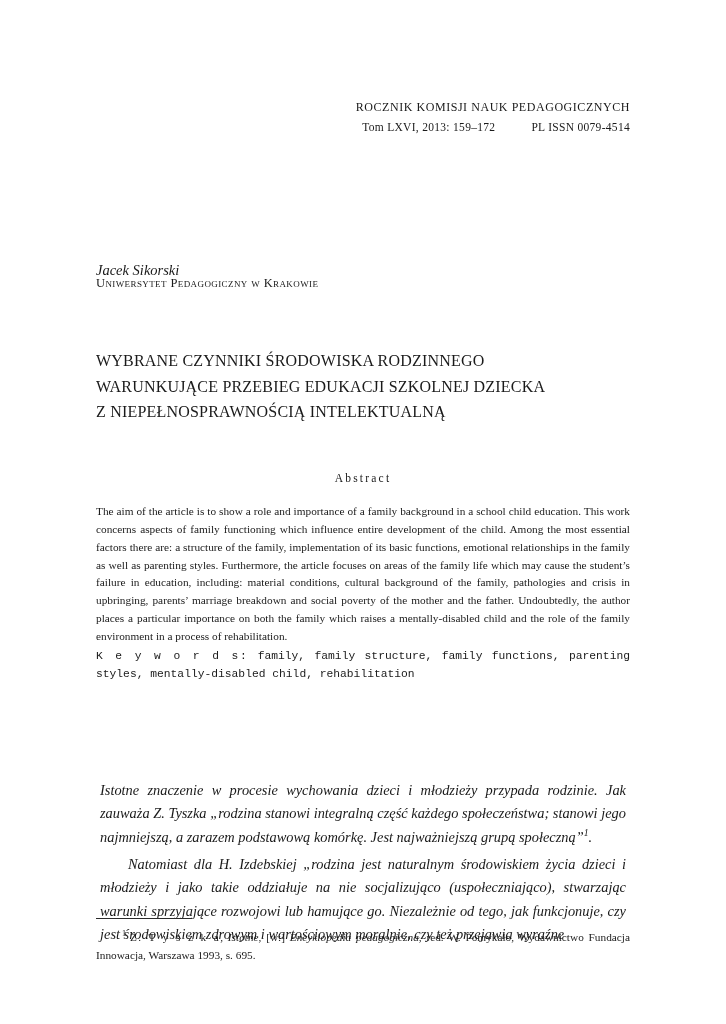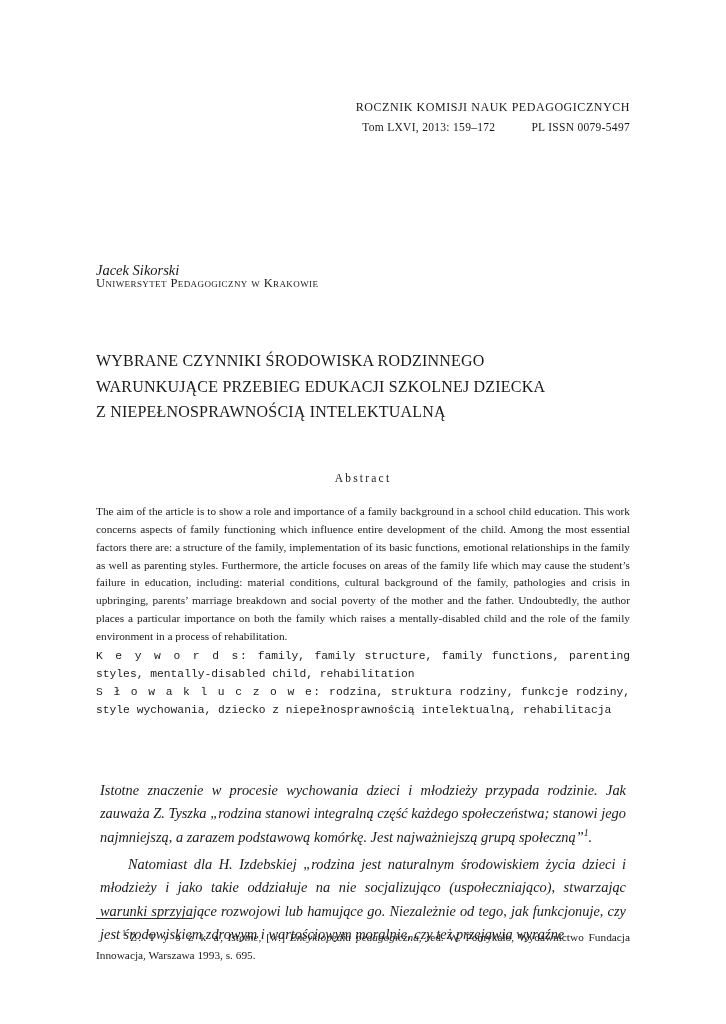--- a/index.html
+++ b/index.html
@@ -154,43 +154,40 @@
   .it { font-style: italic; }
 </style>
 </head>
 <body>
 
 <div class="page">
 
   <div class="header-block">
     <div class="header-line1">ROCZNIK KOMISJI NAUK PEDAGOGICZNYCH</div>
     <div class="header-line2">
-      <span>Tom LXVI, 2013: 159–172</span><span class="issn">PL ISSN 0079-5497</span>
+      <span>Tom LXVI, 2013: 159–172</span><span class="issn">PL ISSN 0079-4514</span>
     </div>
   </div>
 
   <div class="author">Jacek Sikorski</div>
   <div class="affiliation">Uniwersytet Pedagogiczny w Krakowie</div>
 
   <div class="title">
     <div>WYBRANE CZYNNIKI ŚRODOWISKA RODZINNEGO</div>
     <div>WARUNKUJĄCE PRZEBIEG EDUKACJI SZKOLNEJ DZIECKA</div>
     <div>Z NIEPEŁNOSPRAWNOŚCIĄ INTELEKTUALNĄ</div>
   </div>
 
   <div class="abstract-label">Abstract</div>
   <div class="abstract-body">The aim of the article is to show a role and importance of a family background in a school child education. This work concerns aspects of family functioning which influence entire development of the child. Among the most essential factors there are: a structure of the family, implementation of its basic functions, emotional relationships in the family as well as parenting styles. Furthermore, the article focuses on areas of the family life which may cause the student’s failure in education, including: material conditions, cultural background of the family, pathologies and crisis in upbringing, parents’ marriage breakdown and social poverty of the mother and the father. Undoubtedly, the author places a particular importance on both the family which raises a mentally-disabled child and the role of the family environment in a process of rehabilitation.</div>
 
   <div class="keywords">
     <div>
       <span class="kw-lead">K e y   w o r d s:</span><span> family, family structure, family functions, parenting styles, mentally-disabled child, rehabilitation</span>
     </div>
-    <div>
-      <span class="kw-lead">S ł o w a   k l u c z o w e:</span><span> rodzina, struktura rodziny, funkcje rodziny, style wychowania, dziecko z niepełnosprawnością intelektualną, rehabilitacja</span>
-    </div>
   </div>
 
   <div class="body-text">
     <p><span>Istotne znaczenie w procesie wychowania dzieci i młodzieży przypada rodzinie. Jak zauważa Z. Tyszka „rodzina stanowi integralną część każdego społeczeństwa; stanowi jego najmniejszą, a zarazem podstawową komórkę. Jest najważniejszą grupą społeczną”</span><sup>1</sup><span>.</span></p>
     <p class="indent">Natomiast dla H. Izdebskiej „rodzina jest naturalnym środowiskiem życia dzieci i młodzieży i jako takie oddziałuje na nie socjalizująco (uspołeczniająco), stwarzając warunki sprzyjające rozwojowi lub hamujące go. Niezależnie od tego, jak funkcjonuje, czy jest środowiskiem zdrowym i wartościowym moralnie, czy też przejawia wyraźne</p>
   </div>
 
   <div class="footnote-rule"></div>
   <div class="footnote">
     <span class="fn-num">1</span><span class="sp">Z. T y s z k a</span><span>, </span><span class="it">Istotne</span><span>, [w:] </span><span class="it">Encyklopedia pedagogiczna</span><span>, red. W. Pomykało, Wydawnictwo Fundacja Innowacja, Warszawa 1993, s. 695.</span>

